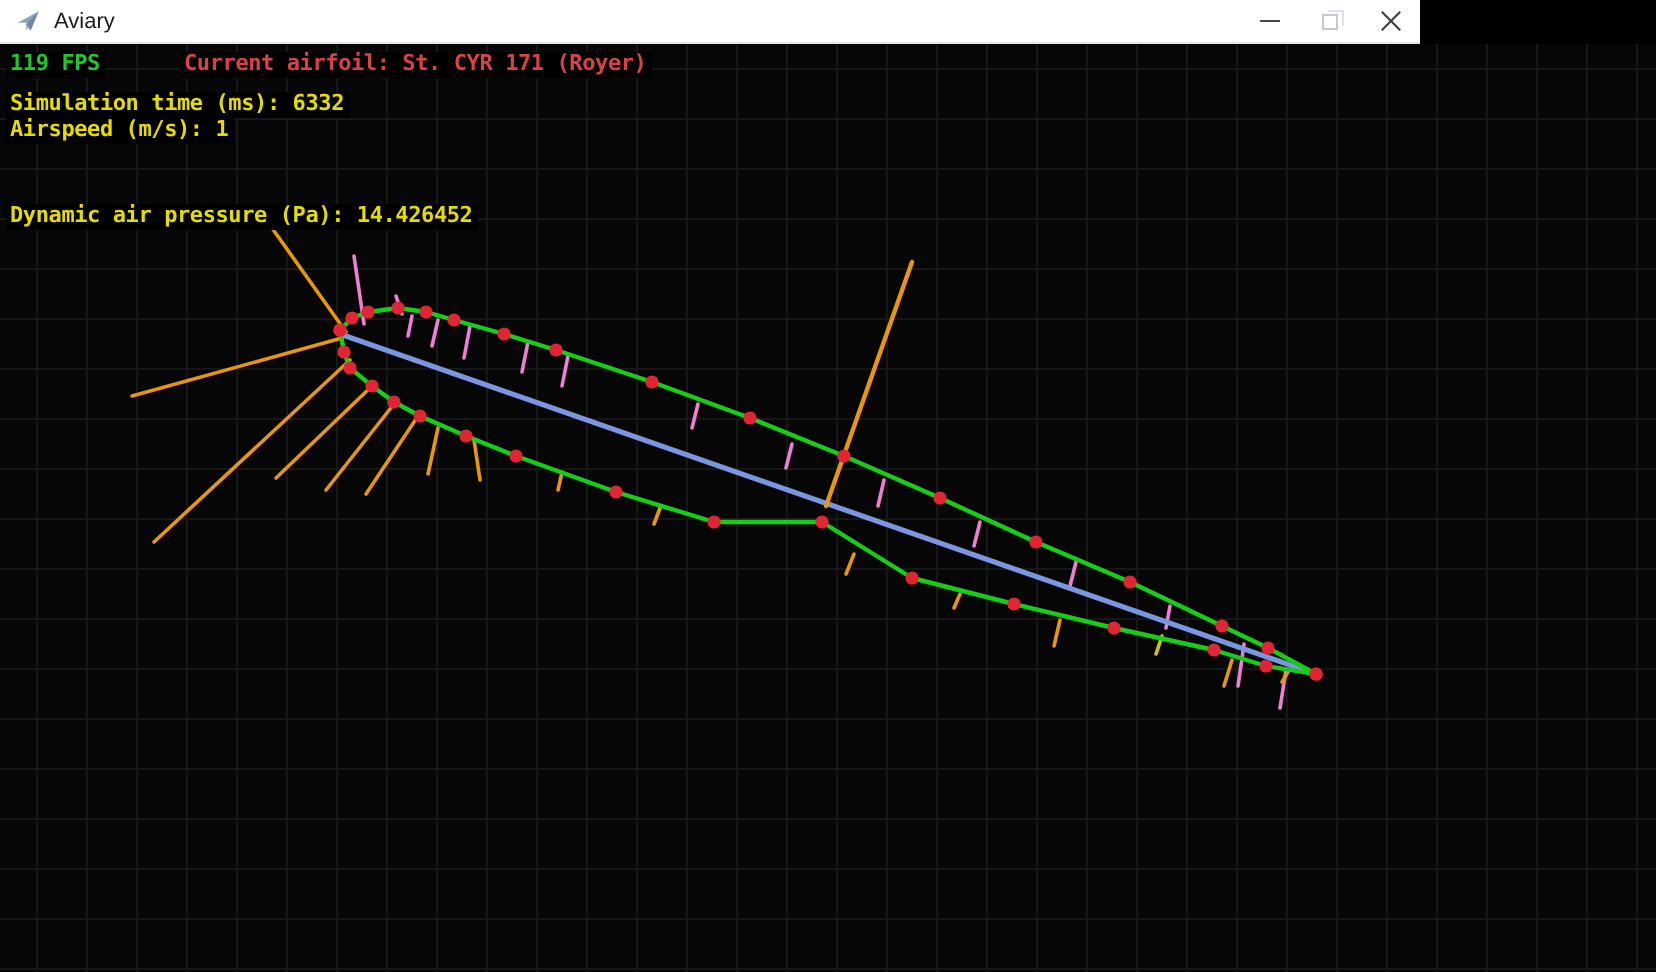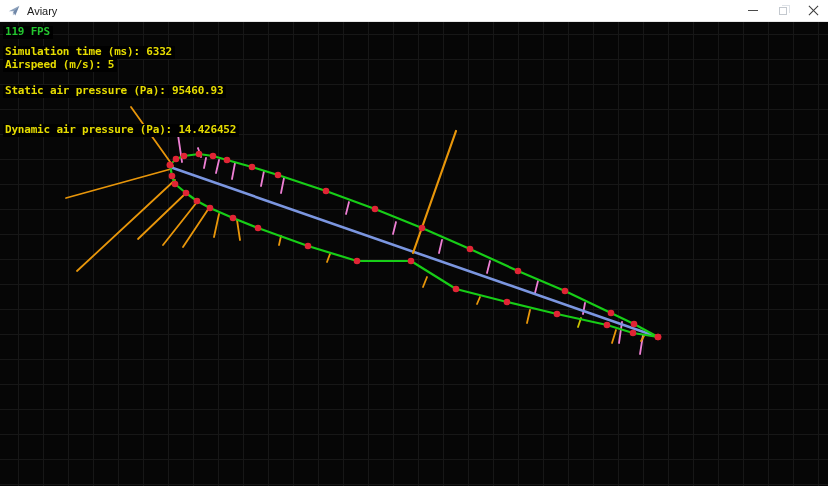--- a/index.html
+++ b/index.html
@@ -4,21 +4,21 @@
 <style>
   * { box-sizing: border-box; margin: 0; padding: 0; }
   html, body {
     width: 828px; height: 486px; overflow: hidden;
     background: #000; font-family: "DejaVu Sans Mono", monospace;
   }
   .window { position: relative; width: 828px; height: 486px; }
 
   
   .titlebar {
-    position: absolute; top: 0; left: 0; width: 828px; height: 22px;
+    position: absolute; top: 0; left: 0; width: 710px; height: 22px;
     background: #ffffff; display: flex; align-items: center;
     border-bottom: 1px solid #e6e6e6;
   }
   .app-icon { width: 13px; height: 13px; margin-left: 8px; flex: 0 0 auto; }
   .title-text {
     margin-left: 6px; font-family: "Liberation Sans", sans-serif;
     font-size: 11px; color: #1b1b1b;
   }
   .win-controls { margin-left: auto; display: flex; height: 22px; }
   .win-btn {
@@ -59,21 +59,21 @@
     font-size: 11px; line-height: 12px; letter-spacing: -0.2px;
   }
   .hud-line > span { background: #000; padding: 0 3px 1px 2px; display: inline-block; }
   .hud-fps     { left: 3px;  top: 4px; }
   .hud-airfoil { left: 90px; top: 4px; }
   .hud-stat-0 { left: 3px; top: 24px; }
   .hud-stat-1 { left: 3px; top: 37px; }
   .hud-stat-2 { left: 3px; top: 50px; }
   .hud-stat-3 { left: 3px; top: 63px; }
   .hud-stat-4 { left: 3px; top: 76px; }
-  .hud-stat-5 { left: 3px; top: 102px; }
+  .hud-stat-5 { left: 3px; top: 80px; }
 </style>
 </head>
 <body>
 
 <div class="window">
 
   <div class="titlebar">
     <svg class="app-icon" viewBox="0 0 16 16">
       <polygon points="1,9 14,2 8,9" fill="#8fa3bd"></polygon>
       <polygon points="6,10 14,2 9,14 7,11" fill="#6f87a8"></polygon>
@@ -177,19 +177,19 @@
           <circle cx="456" cy="289" r="3.3" fill="#e02535"></circle>
           <circle cx="507" cy="302" r="3.3" fill="#e02535"></circle>
           <circle cx="557" cy="314" r="3.3" fill="#e02535"></circle>
           <circle cx="607" cy="325" r="3.3" fill="#e02535"></circle>
           <circle cx="633" cy="333" r="3.3" fill="#e02535"></circle>
           <circle cx="658" cy="337" r="3.3" fill="#e02535"></circle>
         </g>
     </svg>
 
     <div class="hud-line hud-fps" style="color: rgb(35, 197, 47);"><span>119 FPS</span></div>
+    <div class="hud-line hud-airfoil" style="color: rgb(217, 67, 67);"><span>Current airfoil: St. CYR 171 (Royer)</span></div>
     <div class="hud-line hud-stat-0" style="color: rgb(230, 220, 0); text-decoration: underline;"><span>Simulation time (ms): 6332</span></div>
-    <div class="hud-line hud-stat-1" style="color: rgb(230, 220, 0);"><span>Airspeed (m/s): 5</span></div>
-    <div class="hud-line hud-stat-3" style="color: rgb(230, 220, 0);"><span>Static air pressure (Pa): 95460.93</span></div>
+    <div class="hud-line hud-stat-1" style="color: rgb(230, 220, 0);"><span>Airspeed (m/s): 1</span></div>
     <div class="hud-line hud-stat-5" style="color: rgb(230, 220, 0);"><span>Dynamic air pressure (Pa): 14.426452</span></div>
   </div>
 
 </div>
 
 </body></html>

